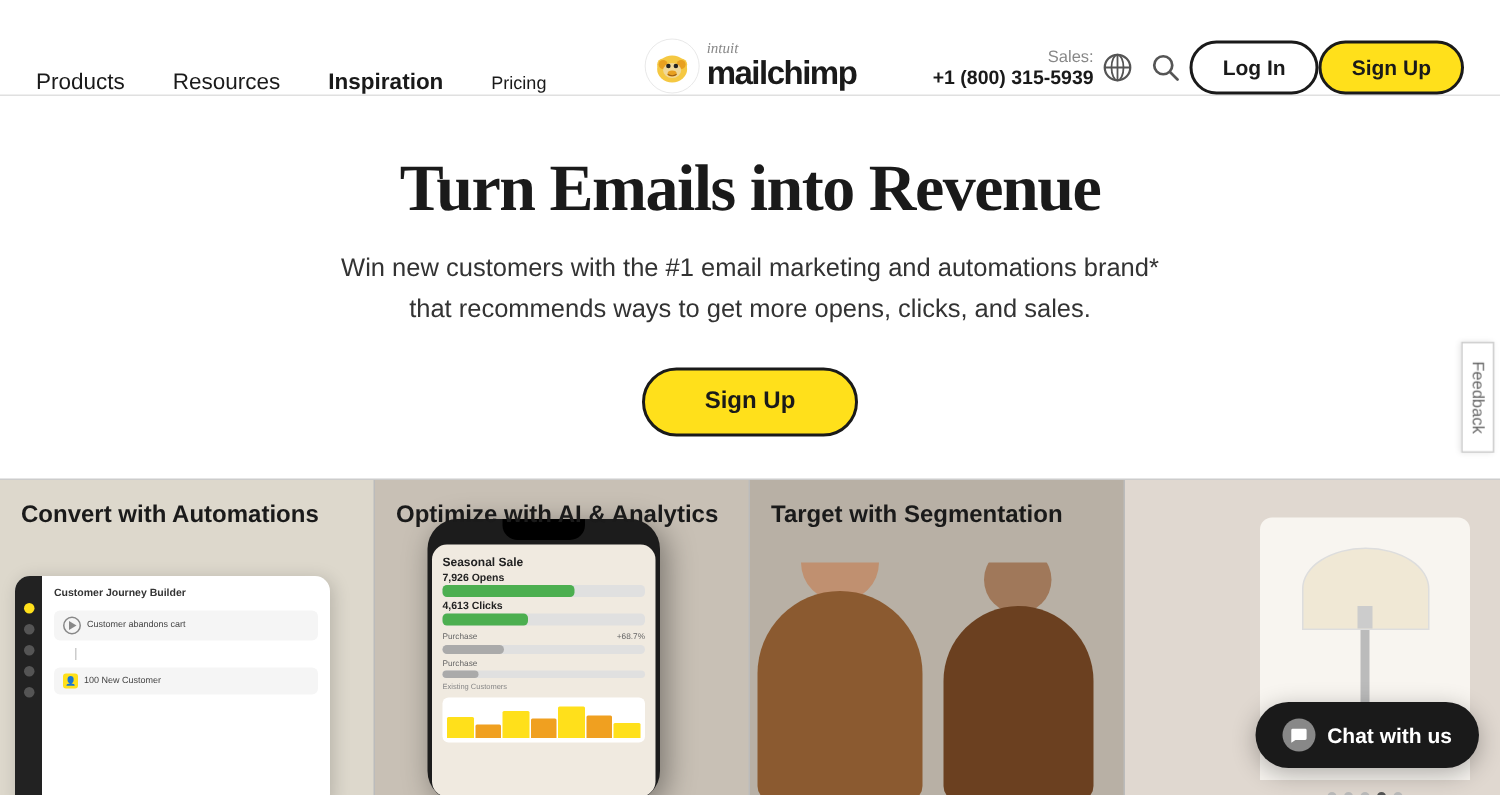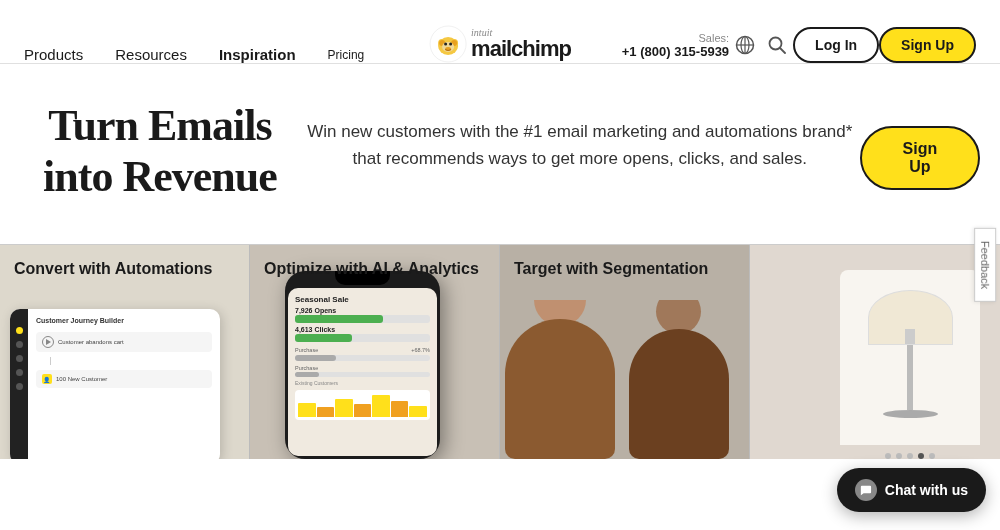--- a/index.html
+++ b/index.html
@@ -55,21 +55,21 @@
       <svg width="18" height="18" viewBox="0 0 18 18" fill="none">
         <circle cx="7.5" cy="7.5" r="6" stroke="#555" stroke-width="1.8"></circle>
         <line x1="12" y1="12" x2="17" y2="17" stroke="#555" stroke-width="1.8" stroke-linecap="round"></line>
       </svg>
     </button>
     <button style="border:2px solid #1a1a1a;background:#fff;color:#1a1a1a;padding:8px 20px;border-radius:50px;font-size:14px;font-weight:600;cursor:pointer;">Log In</button>
     <button style="border:2px solid #1a1a1a;background:#ffe01b;color:#1a1a1a;padding:8px 20px;border-radius:50px;font-size:14px;font-weight:700;cursor:pointer;">Sign Up</button>
   </div>
 </nav>
 
-<section style="display:flex;flex-direction:row;align-items:center;justify-content:center;padding:36px 20px 28px;text-align:center;background:#fff;">
+<section style="display:flex;flex-direction:column;align-items:center;justify-content:center;padding:36px 20px 28px;text-align:center;background:#fff;">
   <h1 style="font-size:44px;font-weight:800;color:#1a1a1a;letter-spacing:-1px;font-family:'Georgia',serif;margin-bottom:14px;">Turn Emails into Revenue</h1>
   <p style="font-size:17px;color:#333;max-width:560px;line-height:1.6;margin-bottom:26px;">Win new customers with the #1 email marketing and automations brand* that recommends ways to get more opens, clicks, and sales.</p>
   <button style="background:#ffe01b;color:#1a1a1a;border:2px solid #1a1a1a;padding:12px 40px;border-radius:50px;font-size:16px;font-weight:700;cursor:pointer;">Sign Up</button>
 </section>
 
 <div style="display:grid;grid-template-columns:repeat(4,1fr);height:215px;border-top:1px solid #ccc;">
 
   <div style="position:relative;overflow:hidden;border-right:1px solid #bbb;background:#ddd8cc;">
     <div style="position:absolute;top:14px;left:14px;right:8px;font-size:16px;font-weight:700;color:#1a1a1a;line-height:1.3;z-index:2;">Convert with Automations</div>
 

